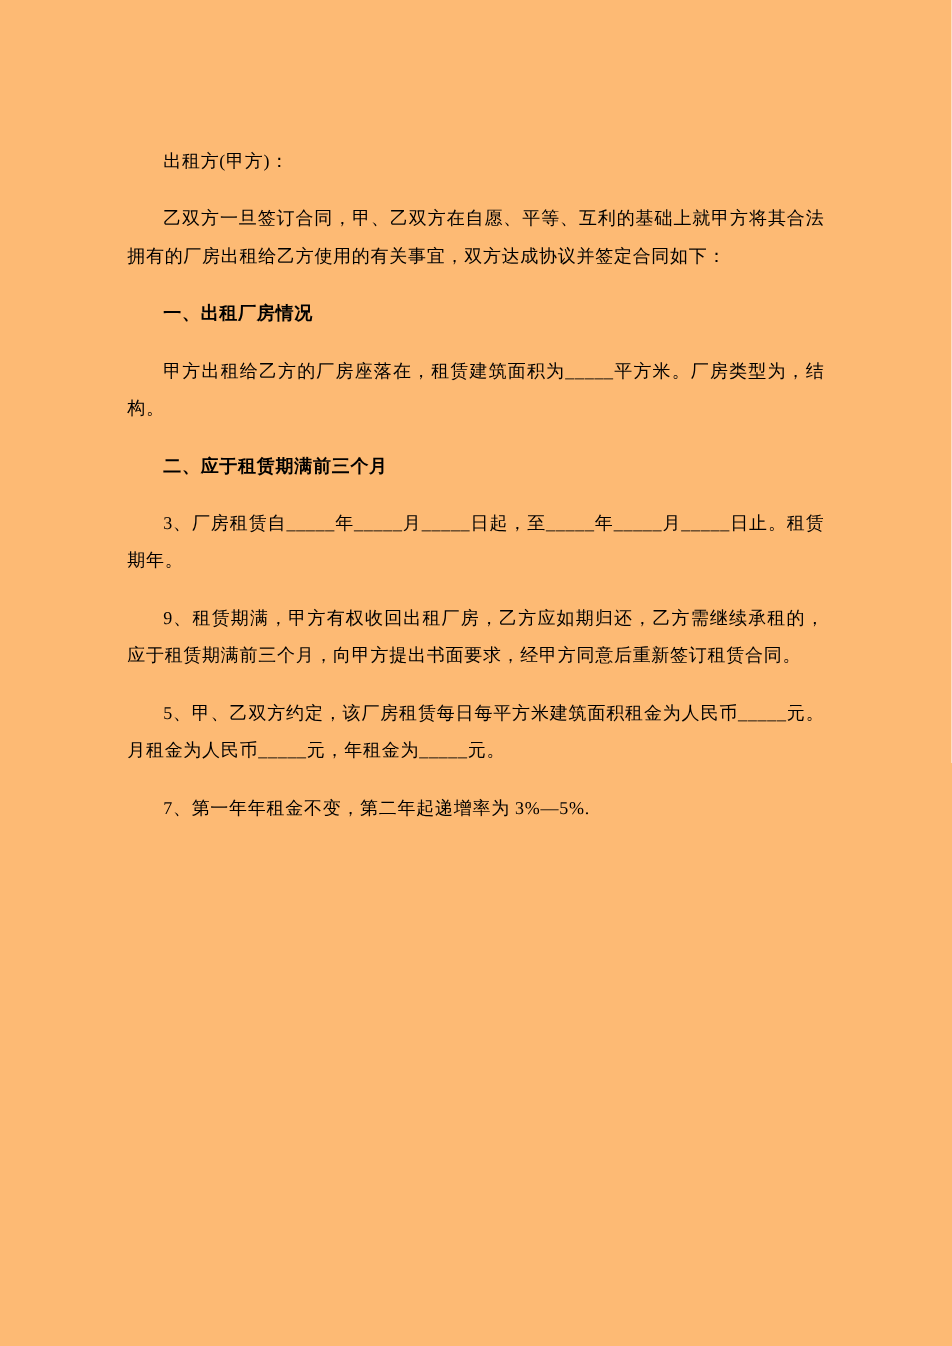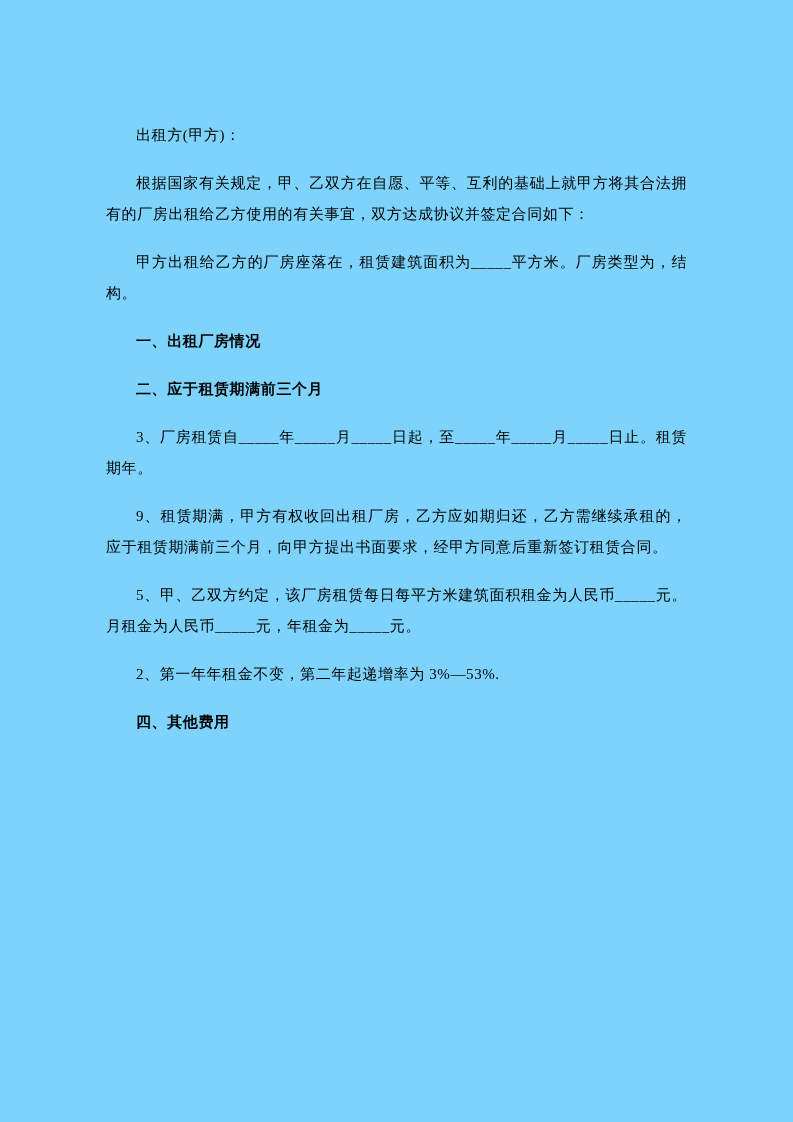--- a/index.html
+++ b/index.html
@@ -5,21 +5,21 @@
   html, body {
     margin: 0;
     padding: 0;
     background: #ffffff;
   }
   .page {
     position: relative;
     width: 793px;
     height: 1122px;
     margin: 0 auto;
-    background: #7dd3fc;
+    background: #fdba74;
     box-sizing: border-box;
     padding: 120px 106px 40px 106px;
     font-family: "Liberation Serif", "DejaVu Serif", serif;
     color: #000000;
     overflow: hidden;
   }
   .para {
     font-size: 15px;
     line-height: 31px;
     margin: 0 0 17px 0;
@@ -30,22 +30,21 @@
   }
   .heading {
     font-weight: bold;
   }
 </style>
 </head>
 <body>
 
 <div class="page">
   <p class="para">出租方(甲方)：</p>
-  <p class="para">根据国家有关规定，甲、乙双方在自愿、平等、互利的基础上就甲方将其合法拥有的厂房出租给乙方使用的有关事宜，双方达成协议并签定合同如下：</p>
+  <p class="para">乙双方一旦签订合同，甲、乙双方在自愿、平等、互利的基础上就甲方将其合法拥有的厂房出租给乙方使用的有关事宜，双方达成协议并签定合同如下：</p>
+  <p class="para heading">一、出租厂房情况</p>
   <p class="para">甲方出租给乙方的厂房座落在，租赁建筑面积为_____平方米。厂房类型为，结构。</p>
-  <p class="para heading">一、出租厂房情况</p>
   <p class="para heading">二、应于租赁期满前三个月</p>
   <p class="para">3、厂房租赁自_____年_____月_____日起，至_____年_____月_____日止。租赁期年。</p>
   <p class="para">9、租赁期满，甲方有权收回出租厂房，乙方应如期归还，乙方需继续承租的，应于租赁期满前三个月，向甲方提出书面要求，经甲方同意后重新签订租赁合同。</p>
   <p class="para">5、甲、乙双方约定，该厂房租赁每日每平方米建筑面积租金为人民币_____元。月租金为人民币_____元，年租金为_____元。</p>
-  <p class="para">2、第一年年租金不变，第二年起递增率为 3%—53%.</p>
-  <p class="para heading">四、其他费用</p>
+  <p class="para">7、第一年年租金不变，第二年起递增率为 3%—5%.</p>
 </div>
 
 </body></html>

